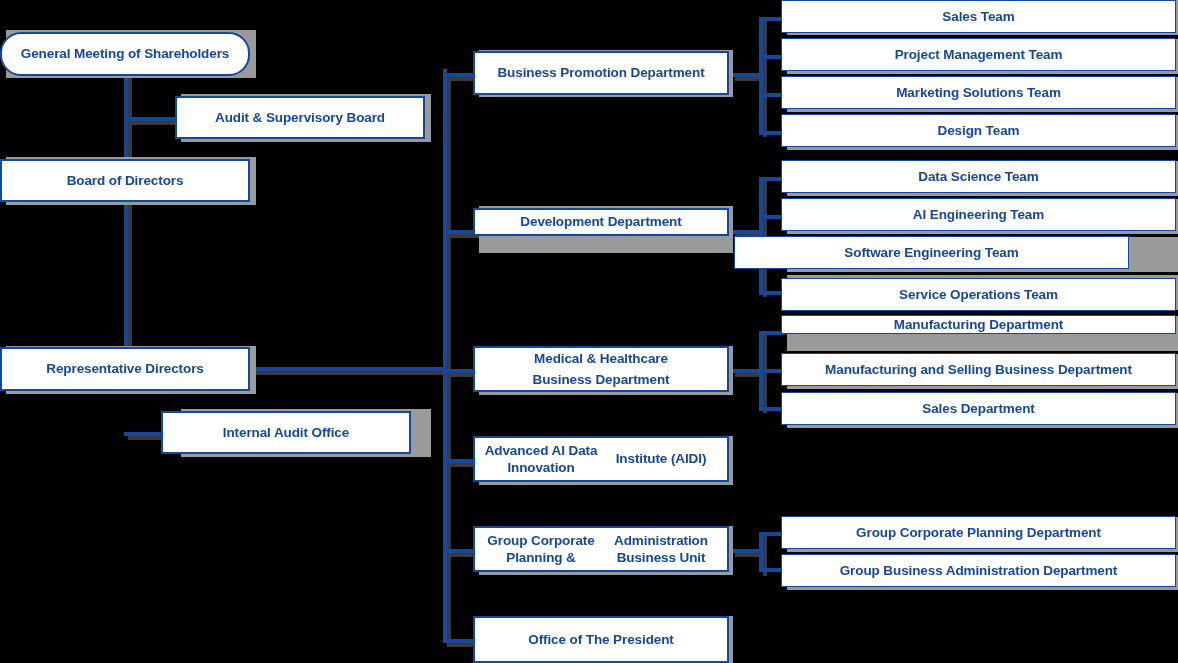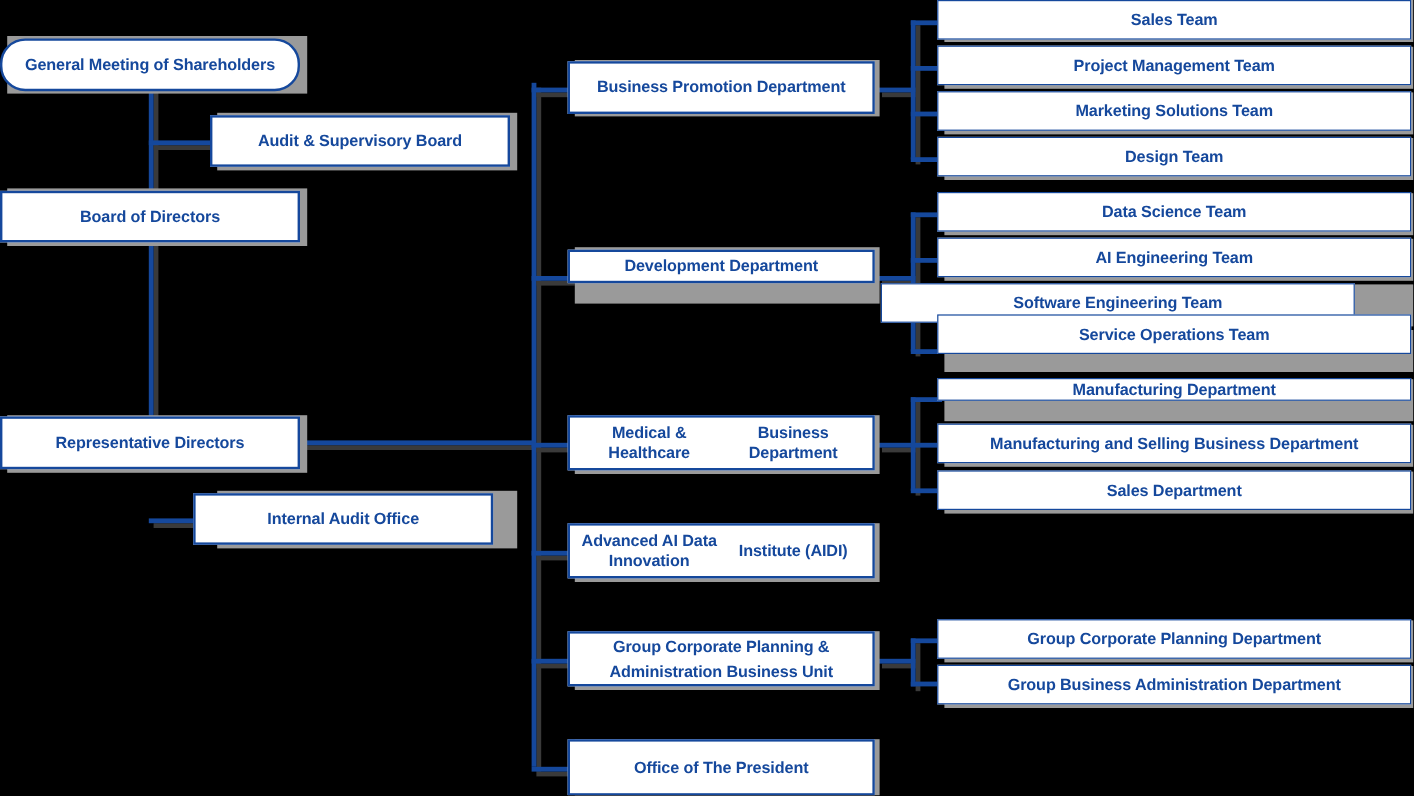--- a/index.html
+++ b/index.html
@@ -157,33 +157,33 @@
   <div class="node" style="left:473px; top:51px; width:256px; height:44px;">
     <span class="node-label">Business Promotion Department</span>
   </div>
 
   <div class="shadow-plate" style="left:479px; top:206px; width:254px; height:47px;"></div>
   <div class="node" style="left:473px; top:208px; width:256px; height:28px;">
     <span class="node-label">Development Department</span>
   </div>
 
   <div class="shadow-plate" style="left:479px; top:346px; width:254px; height:49px;"></div>
-  <div class="node" style="left:473px; top:346px; width:256px; height:46px; flex-direction:row; justify-content:space-between;">
+  <div class="node" style="left:473px; top:346px; width:256px; height:46px; flex-direction:column; justify-content:space-between;">
     <span class="node-label">Medical &amp; Healthcare</span>
     <span class="node-label">Business Department</span>
   </div>
 
   <div class="shadow-plate" style="left:479px; top:436px; width:254px; height:49px;"></div>
   <div class="node" style="left:473px; top:436px; width:256px; height:46px; flex-direction:row; justify-content:center;">
     <span class="node-label">Advanced AI Data Innovation</span>
     <span class="node-label">Institute (AIDI)</span>
   </div>
 
   <div class="shadow-plate" style="left:479px; top:526px; width:254px; height:49px;"></div>
-  <div class="node" style="left:473px; top:526px; width:256px; height:46px; flex-direction:column; justify-content:space-between;">
+  <div class="node" style="left:473px; top:526px; width:256px; height:46px; flex-direction:row; justify-content:flex-start;">
     <span class="node-label">Group Corporate Planning &amp;</span>
     <span class="node-label">Administration Business Unit</span>
   </div>
 
   <div class="shadow-plate" style="left:479px; top:616px; width:254px; height:49px;"></div>
   <div class="node" style="left:473px; top:616px; width:256px; height:47px;">
     <span class="node-label">Office of The President</span>
   </div>
 
   <div class="shadow-plate" style="left:787px; top:0px; width:391px; height:35px;"></div>
@@ -215,21 +215,21 @@
   <div class="node thin-border" style="left:781px; top:198px; width:395px; height:33px;">
     <span class="node-label">AI Engineering Team</span>
   </div>
 
   <div class="shadow-plate" style="left:787px; top:237px; width:391px; height:35px;"></div>
   <div class="node thin-border" style="left:734px; top:236px; width:395px; height:33px;">
     <span class="node-label">Software Engineering Team</span>
   </div>
 
   <div class="shadow-plate" style="left:787px; top:275px; width:391px; height:35px;"></div>
-  <div class="node thin-border" style="left:781px; top:262px; width:395px; height:33px;">
+  <div class="node thin-border" style="left:781px; top:278px; width:395px; height:33px;">
     <span class="node-label">Service Operations Team</span>
   </div>
 
   <div class="shadow-plate" style="left:787px; top:316px; width:391px; height:35px;"></div>
   <div class="node thin-border" style="left:781px; top:315px; width:395px; height:19px;">
     <span class="node-label">Manufacturing Department</span>
   </div>
 
   <div class="shadow-plate" style="left:787px; top:354px; width:391px; height:35px;"></div>
   <div class="node thin-border" style="left:781px; top:353px; width:395px; height:33px;justify-content:center;">

